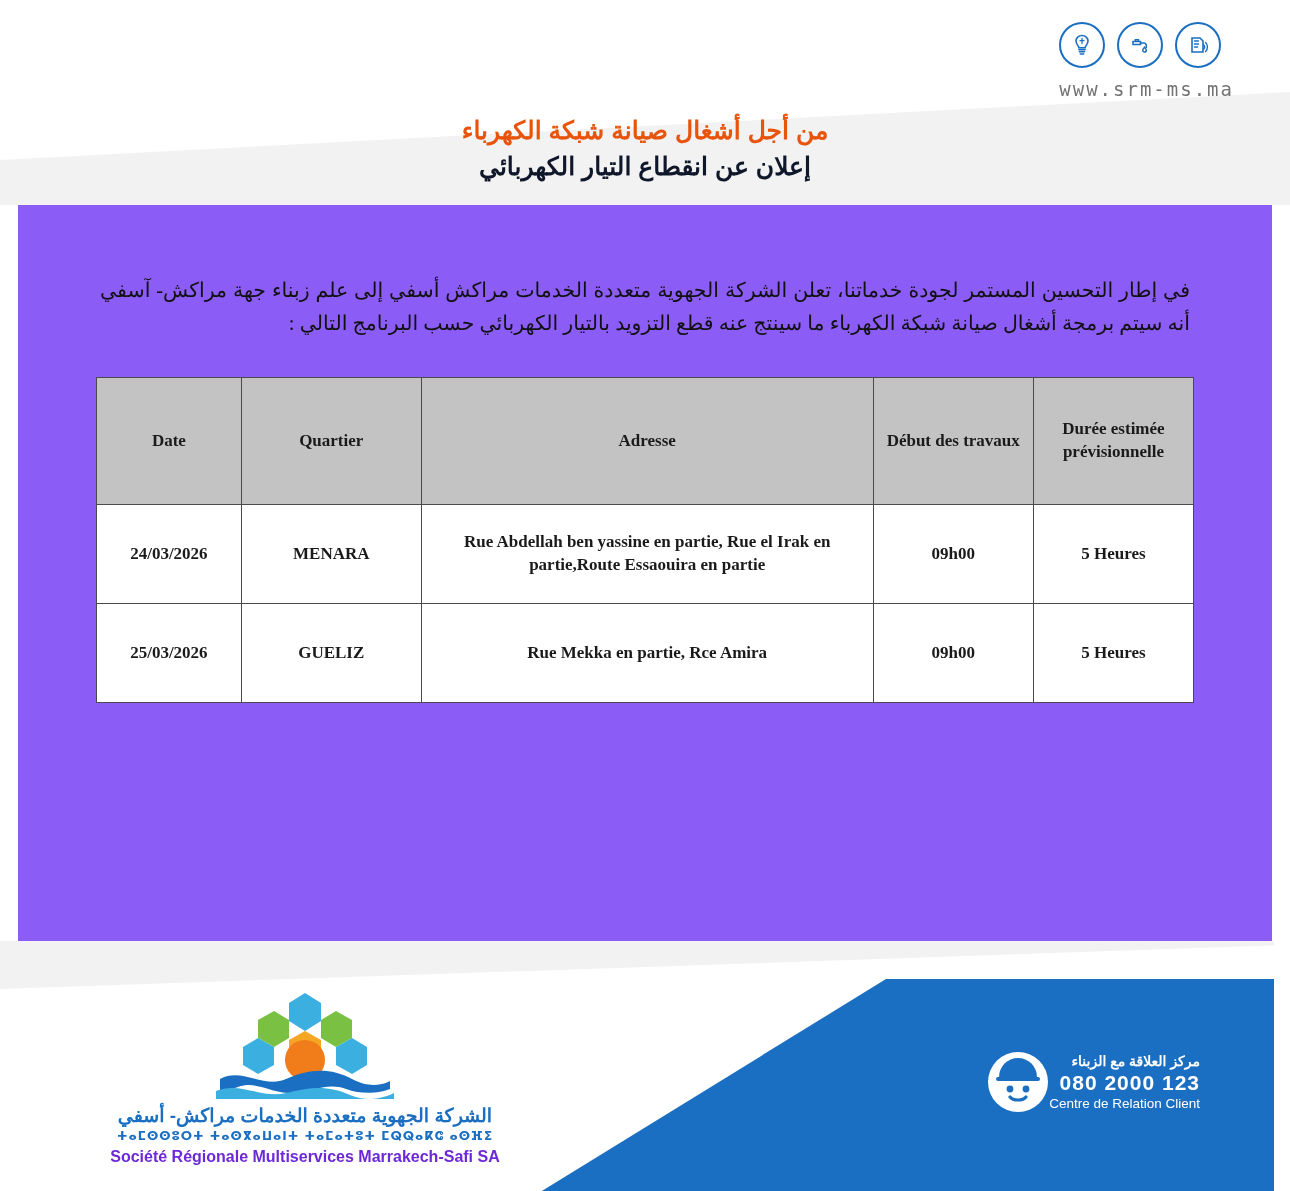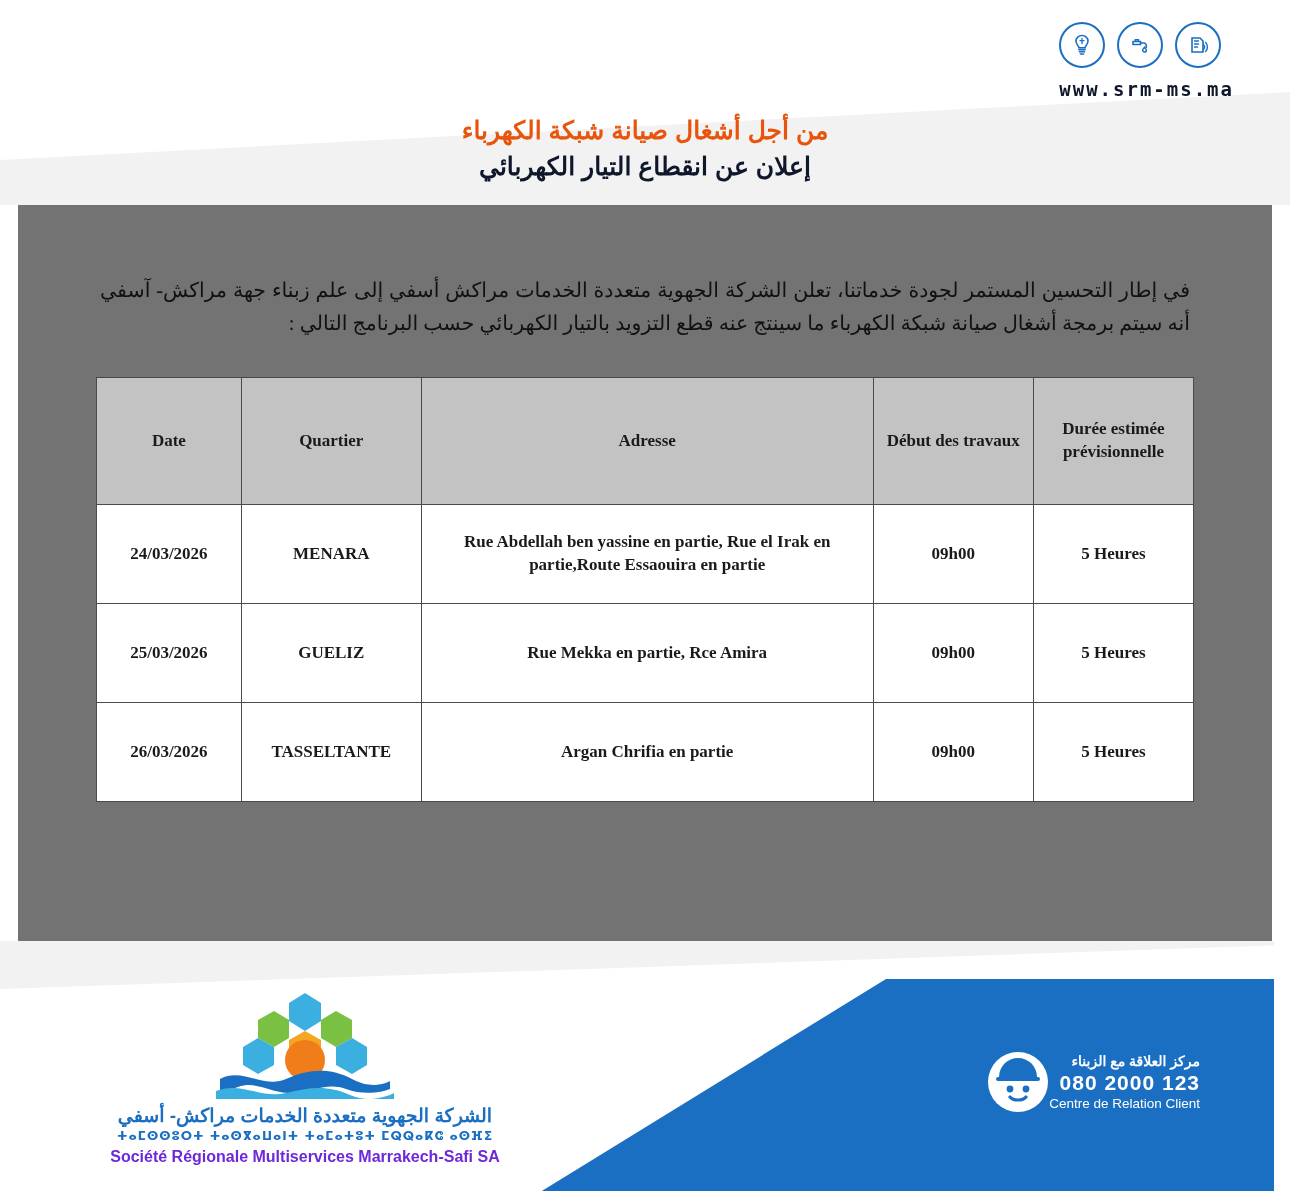--- a/index.html
+++ b/index.html
@@ -72,23 +72,23 @@
     display: flex;
     align-items: center;
     justify-content: center;
     box-sizing: border-box;
   }
   .logo-circle svg { display: block; }
   .logo-url {
     margin-top: 10px;
     font-family: "DejaVu Sans Mono", monospace;
     font-size: 19px;
-    font-weight: 700;
+    font-weight: 400;
     letter-spacing: 2px;
-    color: #0f172a;
+    color: #737373;
   }
   .header-titles {
     position: absolute;
     top: 112px;
     left: 0;
     right: 0;
     text-align: center;
     direction: rtl;
   }
   .title-main {
@@ -104,21 +104,21 @@
     line-height: 1.45;
   }
 
   
   .body-panel {
     position: absolute;
     top: 205px;
     left: 18px;
     right: 18px;
     bottom: 246px;
-    background: #737373;
+    background: #8b5cf6;
   }
   .intro {
     position: absolute;
     top: 48px;
     right: 82px;
     left: 82px;
     font-family: "Liberation Serif", serif;
     font-size: 20.5px;
     line-height: 1.65;
     text-align: justify;
@@ -362,27 +362,20 @@
             <td>09h00</td>
             <td>5 Heures</td>
           </tr>
           <tr>
             <td>25/03/2026</td>
             <td>GUELIZ</td>
             <td>Rue Mekka en partie, Rce Amira</td>
             <td>09h00</td>
             <td>5 Heures</td>
           </tr>
-          <tr>
-            <td>26/03/2026</td>
-            <td>TASSELTANTE</td>
-            <td>Argan Chrifia en partie</td>
-            <td>09h00</td>
-            <td>5 Heures</td>
-          </tr>
         </tbody>
       </table>
     </div>
 
   </div>
 
   <div class="footer">
     <div class="footer-grey-wedge"></div>
     <div class="footer-blue-wedge"></div>
     <div class="footer-blue-tip"></div>

